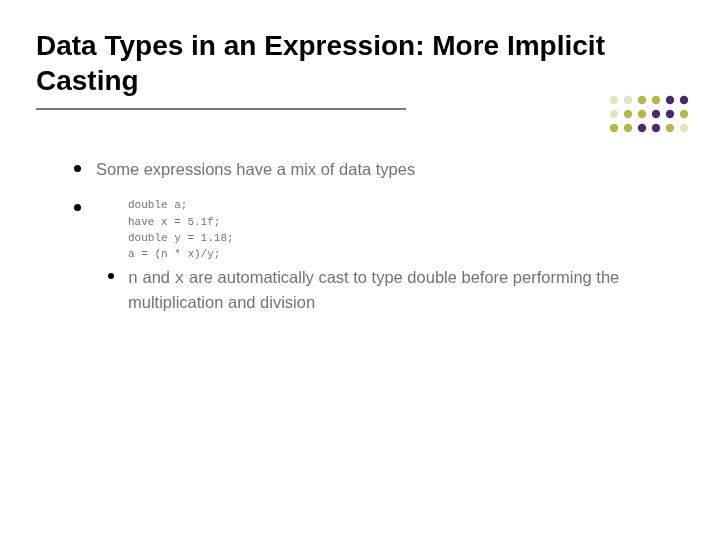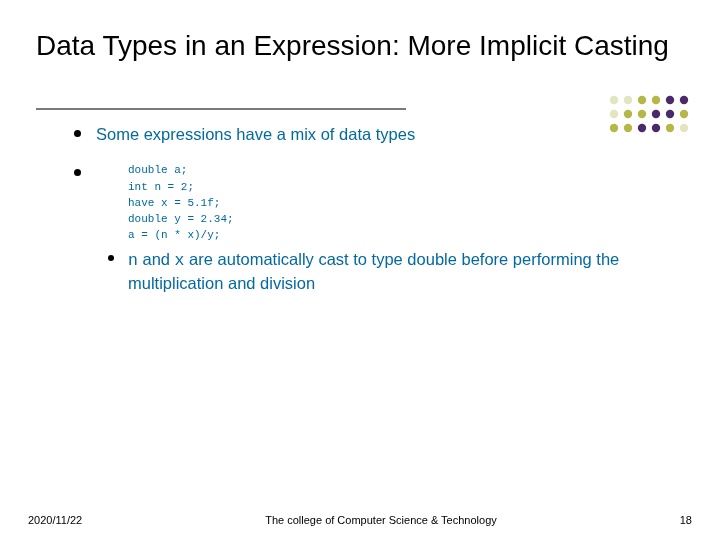--- a/index.html
+++ b/index.html
@@ -12,21 +12,21 @@
     overflow: hidden;
   }
   .slide {
     width: 100%;
     height: 100%;
     padding: 28px 36px 0 36px;
     position: relative;
   }
   .title {
     font-size: 28px;
-    font-weight: normal;
+    font-weight: bold;
     color: #000;
     line-height: 1.25;
   }
   .title-underline {
     position: absolute;
     top: 108px;
     left: 36px;
     width: 370px;
     height: 2px;
     background: #7a7a7a;
@@ -42,21 +42,21 @@
     padding-left: 36px;
   }
   ul.outer {
     list-style: none;
   }
   ul.outer > li {
     position: relative;
     padding-left: 24px;
     font-size: 16.5px;
     line-height: 1.42;
-    color: #0369a1;
+    color: #737373;
     margin-bottom: 2px;
     margin-top: 16px;
   }
   ul.outer > li::before {
     content: "";
     position: absolute;
     left: 2px;
     top: 7px;
     width: 7px;
     height: 7px;
@@ -139,33 +139,27 @@
   </div>
 
   <div class="content">
     <ul class="outer">
       <li>
         <span>Some expressions have a mix of data types</span>
       </li>
       <li>
         <div class="codeblock">
           <div class="mono">double a;</div>
-          <div class="mono">int n = 2;</div>
           <div class="mono">have x = 5.1f;</div>
-          <div class="mono">double y = 2.34;</div>
+          <div class="mono">double y = 1.18;</div>
           <div class="mono">a = (n * x)/y;</div>
         </div>
         <ul class="inner">
           <li>
             <span class="mono">n</span><span> and </span><span class="mono">x</span><span> are automatically cast to type double before performing the multiplication and division</span>
           </li>
         </ul>
       </li>
     </ul>
   </div>
 
-  <div class="footer">
-    <span>2020/11/22</span>
-    <span class="center">The college of Computer Science &amp; Technology</span>
-    <span>18</span>
-  </div>
 
 </div>
 
 </body></html>

